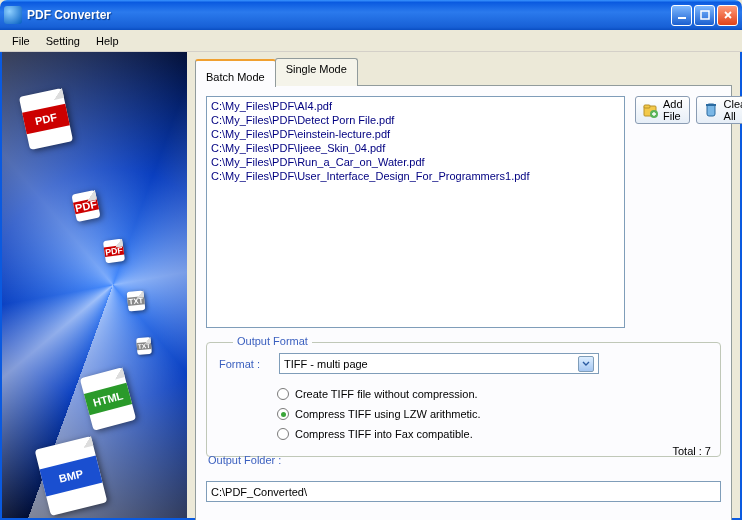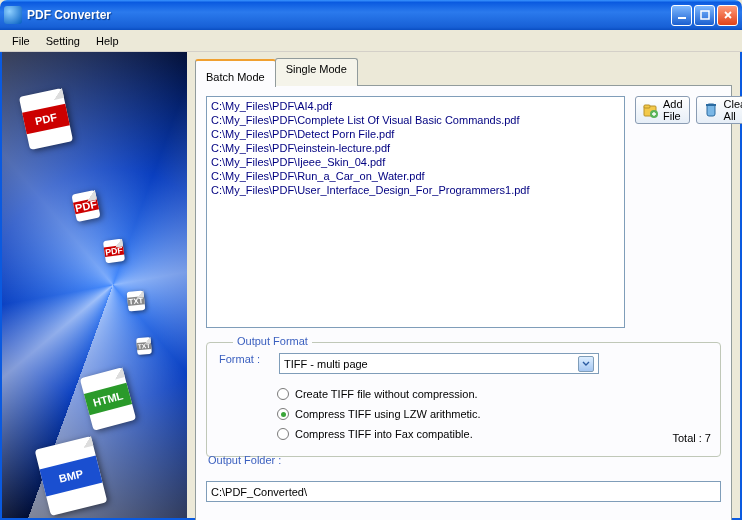--- a/index.html
+++ b/index.html
@@ -32,28 +32,28 @@
 .tab.active{background:#fcfcfe;position:relative;top:1px;border-top:2px solid #f0a030;padding-top:10px}
 .tab-pane{border:1px solid #919b9c;background:#fcfcfe;height:436px;padding:10px;position:relative;top:-1px}
 .top-row{display:flex;gap:10px}
 .filelist{flex:1;height:232px;border:1px solid #7f9db9;background:#fff;padding:2px 4px;overflow:auto}
 .filelist .file{color:#000080;white-space:nowrap;line-height:14px;cursor:default}
 .btns{width:86px;display:flex;flex-direction:row;gap:6px}
 .btn{height:28px;border:1px solid #8a9cb3;border-radius:3px;background:linear-gradient(to bottom,#fff,#e6eef7);display:flex;align-items:center;gap:5px;padding:0 6px;cursor:default}
 .btn .ico{width:16px;height:16px;flex-shrink:0}
 .fieldset{border:1px solid #c0c8b8;border-radius:4px;margin-top:14px;padding:10px 12px 12px 12px;position:relative}
 .fieldset .legend{position:absolute;top:-8px;left:26px;background:#fcfcfe;padding:0 4px;color:#3a5fbf}
-.fmt-row{display:flex;align-items:flex-start;gap:10px;margin-bottom:10px}
+.fmt-row{display:flex;align-items:center;gap:10px;margin-bottom:10px}
 .fmt-row .lbl{color:#3a5fbf;width:50px}
 .select{flex:1;max-width:320px;height:21px;border:1px solid #7f9db9;background:#fff;display:flex;align-items:center;padding:0 4px;justify-content:space-between;cursor:default}
 .select .arrow{width:16px;height:16px;background:linear-gradient(to bottom,#ddeeff,#a6c7f2);border:1px solid #7f9db9;border-radius:2px;display:flex;align-items:center;justify-content:center}
 .radio-row{display:flex;align-items:center;gap:6px;padding:4px 0 4px 58px;cursor:default}
 .radio{width:12px;height:12px;border:1px solid #7a7a7a;border-radius:50%;background:#fff;display:flex;align-items:center;justify-content:center}
 .radio.checked::after{content:"";width:5px;height:5px;border-radius:50%;background:#3aa63a}
-.total{position:absolute;right:20px;bottom:76px}
+.total{position:absolute;right:20px;bottom:63px}
 .out-row{display:flex;align-items:center;gap:8px;margin-top:8px}
 .out-label{color:#3a5fbf;position:absolute;bottom:54px;left:12px}
 .out-input{flex:1;height:21px;border:1px solid #7f9db9;background:#fff;padding:0 4px;display:flex;align-items:center}
 .browse-btn{width:86px}
 svg{display:block}
 </style>
 </head>
 <body>
 
 <div class="titlebar">
@@ -117,21 +117,20 @@
 
   <div class="main">
     <div class="tabs">
       <div class="tab active">Batch Mode</div>
       <div class="tab">Single Mode</div>
     </div>
     <div class="tab-pane">
       <div class="top-row">
         <div class="filelist">
           <div class="file">C:\My_Files\PDF\AI4.pdf</div>
-          <div class="file">C:\My_Files\PDF\Complete List Of Visual Basic Commands.pdf</div>
           <div class="file">C:\My_Files\PDF\Detect Porn File.pdf</div>
           <div class="file">C:\My_Files\PDF\einstein-lecture.pdf</div>
           <div class="file">C:\My_Files\PDF\Ijeee_Skin_04.pdf</div>
           <div class="file">C:\My_Files\PDF\Run_a_Car_on_Water.pdf</div>
           <div class="file">C:\My_Files\PDF\User_Interface_Design_For_Programmers1.pdf</div>
         </div>
         <div class="btns">
           <div class="btn">
             <span class="ico">
                 <svg width="16" height="16">

